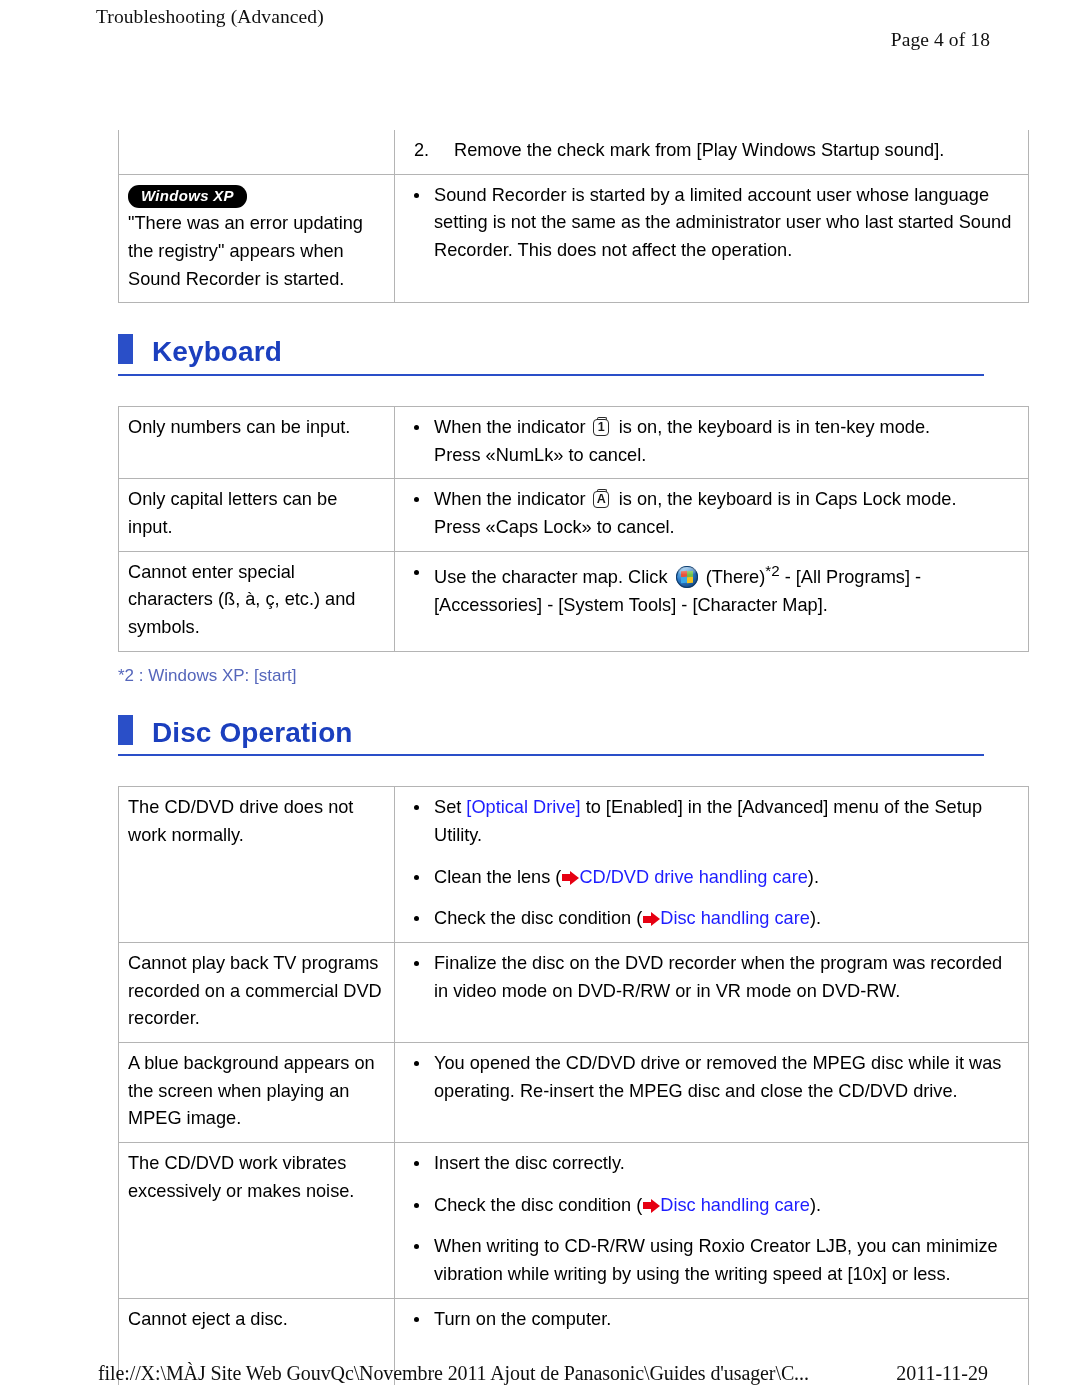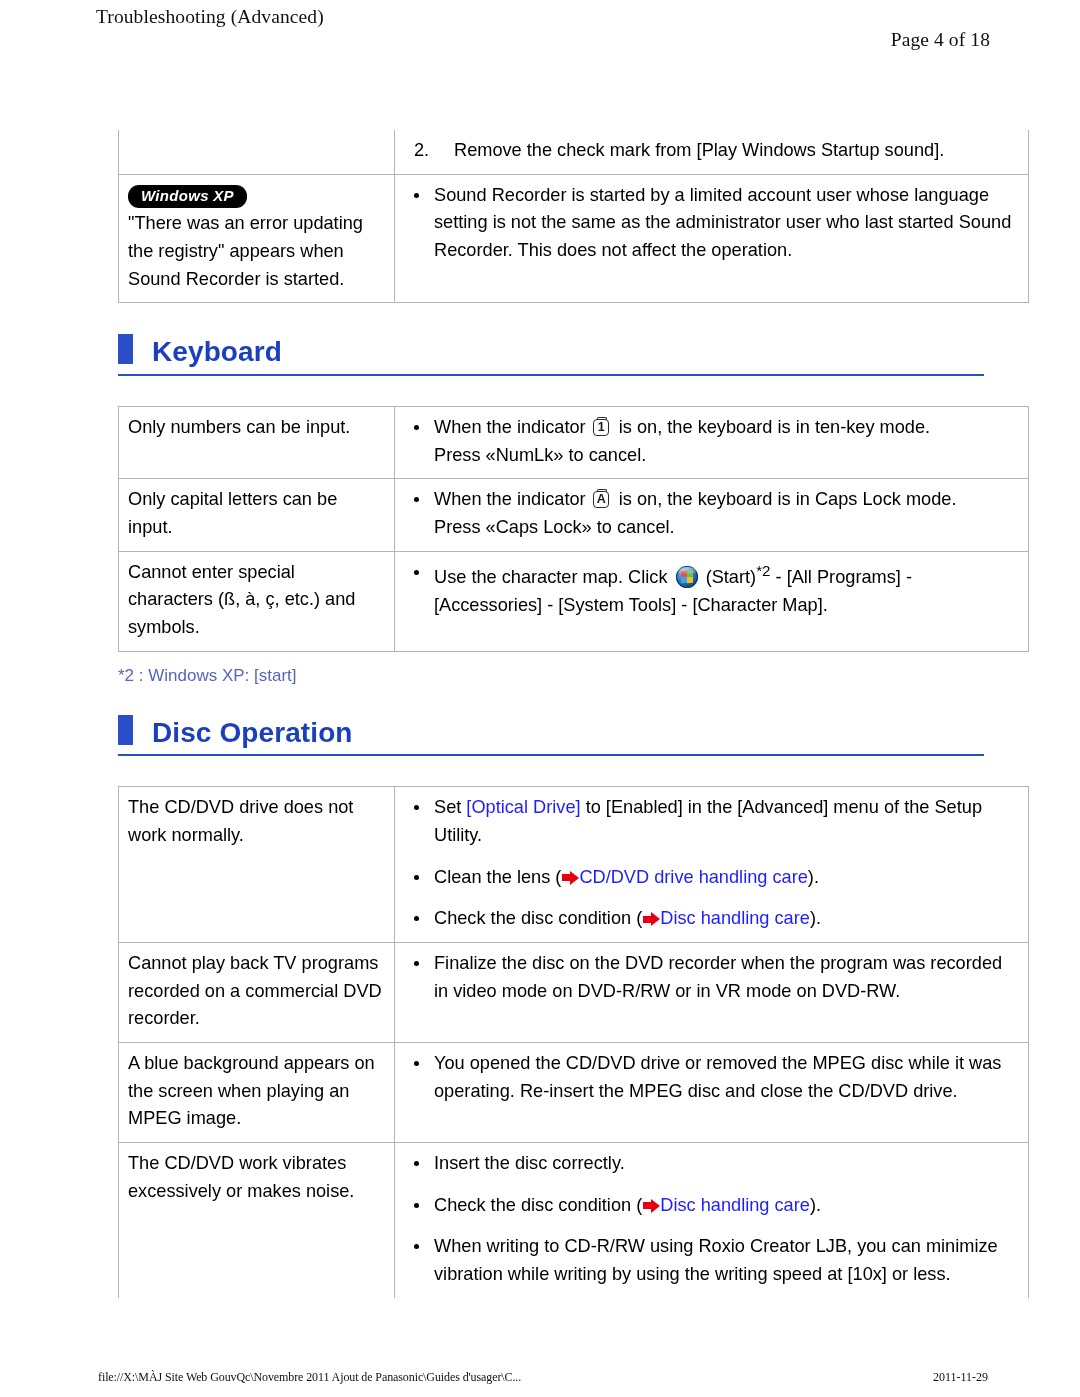--- a/index.html
+++ b/index.html
@@ -38,21 +38,21 @@
   .page-footer {
     position: absolute;
     left: 0; bottom: 12px;
     width: 1080px;
     box-sizing: border-box;
     padding: 0 88px 0 98px;
     display: flex;
     justify-content: space-between;
     align-items: baseline;
     font-family: "Liberation Serif", serif;
-    font-size: 12px;
+    font-size: 20px;
     color: #101010;
     white-space: nowrap;
   }
   .page-footer .foot-path { letter-spacing: -0.1px; }
   .page-footer .foot-date { padding-right: 4px; text-align: right; }
 
   
   .content {
     position: absolute;
     left: 118px;
@@ -367,21 +367,21 @@
         <ul class="blist">
           <li>
             <span>Use the character map. Click</span>
             <span class="winorb">
               <span class="pane p1"></span>
               <span class="pane p2"></span>
               <span class="pane p3"></span>
               <span class="pane p4"></span>
               <span class="gloss"></span>
             </span>
-            <span>(Start)</span><sup>*2</sup><span> - [All Programs] - [Accessories] - [System Tools] - [Character Map].</span>
+            <span>(There)</span><sup>*2</sup><span> - [All Programs] - [Accessories] - [System Tools] - [Character Map].</span>
           </li>
         </ul>
       </td>
     </tr>
   </tbody>
     </table>
 
   <div class="sp-after-tbl"></div>
 
   <div class="footnote">*2 : Windows XP: [start]</div>
@@ -455,20 +455,32 @@
           <li class="tight">
             <span>Check the disc condition (</span><span class="redarrow"><span class="shaft"></span><span class="tip"></span></span><span class="blue">Disc handling care</span><span>).</span>
           </li>
           <li>
             <span>When writing to CD-R/RW using Roxio Creator LJB, you can minimize vibration while writing by using the writing speed at [10x] or less.</span>
           </li>
         </ul>
       </td>
     </tr>
 
+    <tr>
+      <td class="sym" style="height:70px;">
+        <span>Cannot eject a disc.</span>
+      </td>
+      <td class="fix">
+        <ul class="blist">
+          <li>
+            <span>Turn on the computer.</span>
+          </li>
+        </ul>
+      </td>
+    </tr>
 
   </tbody>
     </table>
 
 </div>
 
 <div class="page-footer">
   <span class="foot-path">file://X:\MÀJ Site Web GouvQc\Novembre 2011 Ajout de Panasonic\Guides d'usager\C...</span>
   <span class="foot-date">2011-11-29</span>
 </div>

